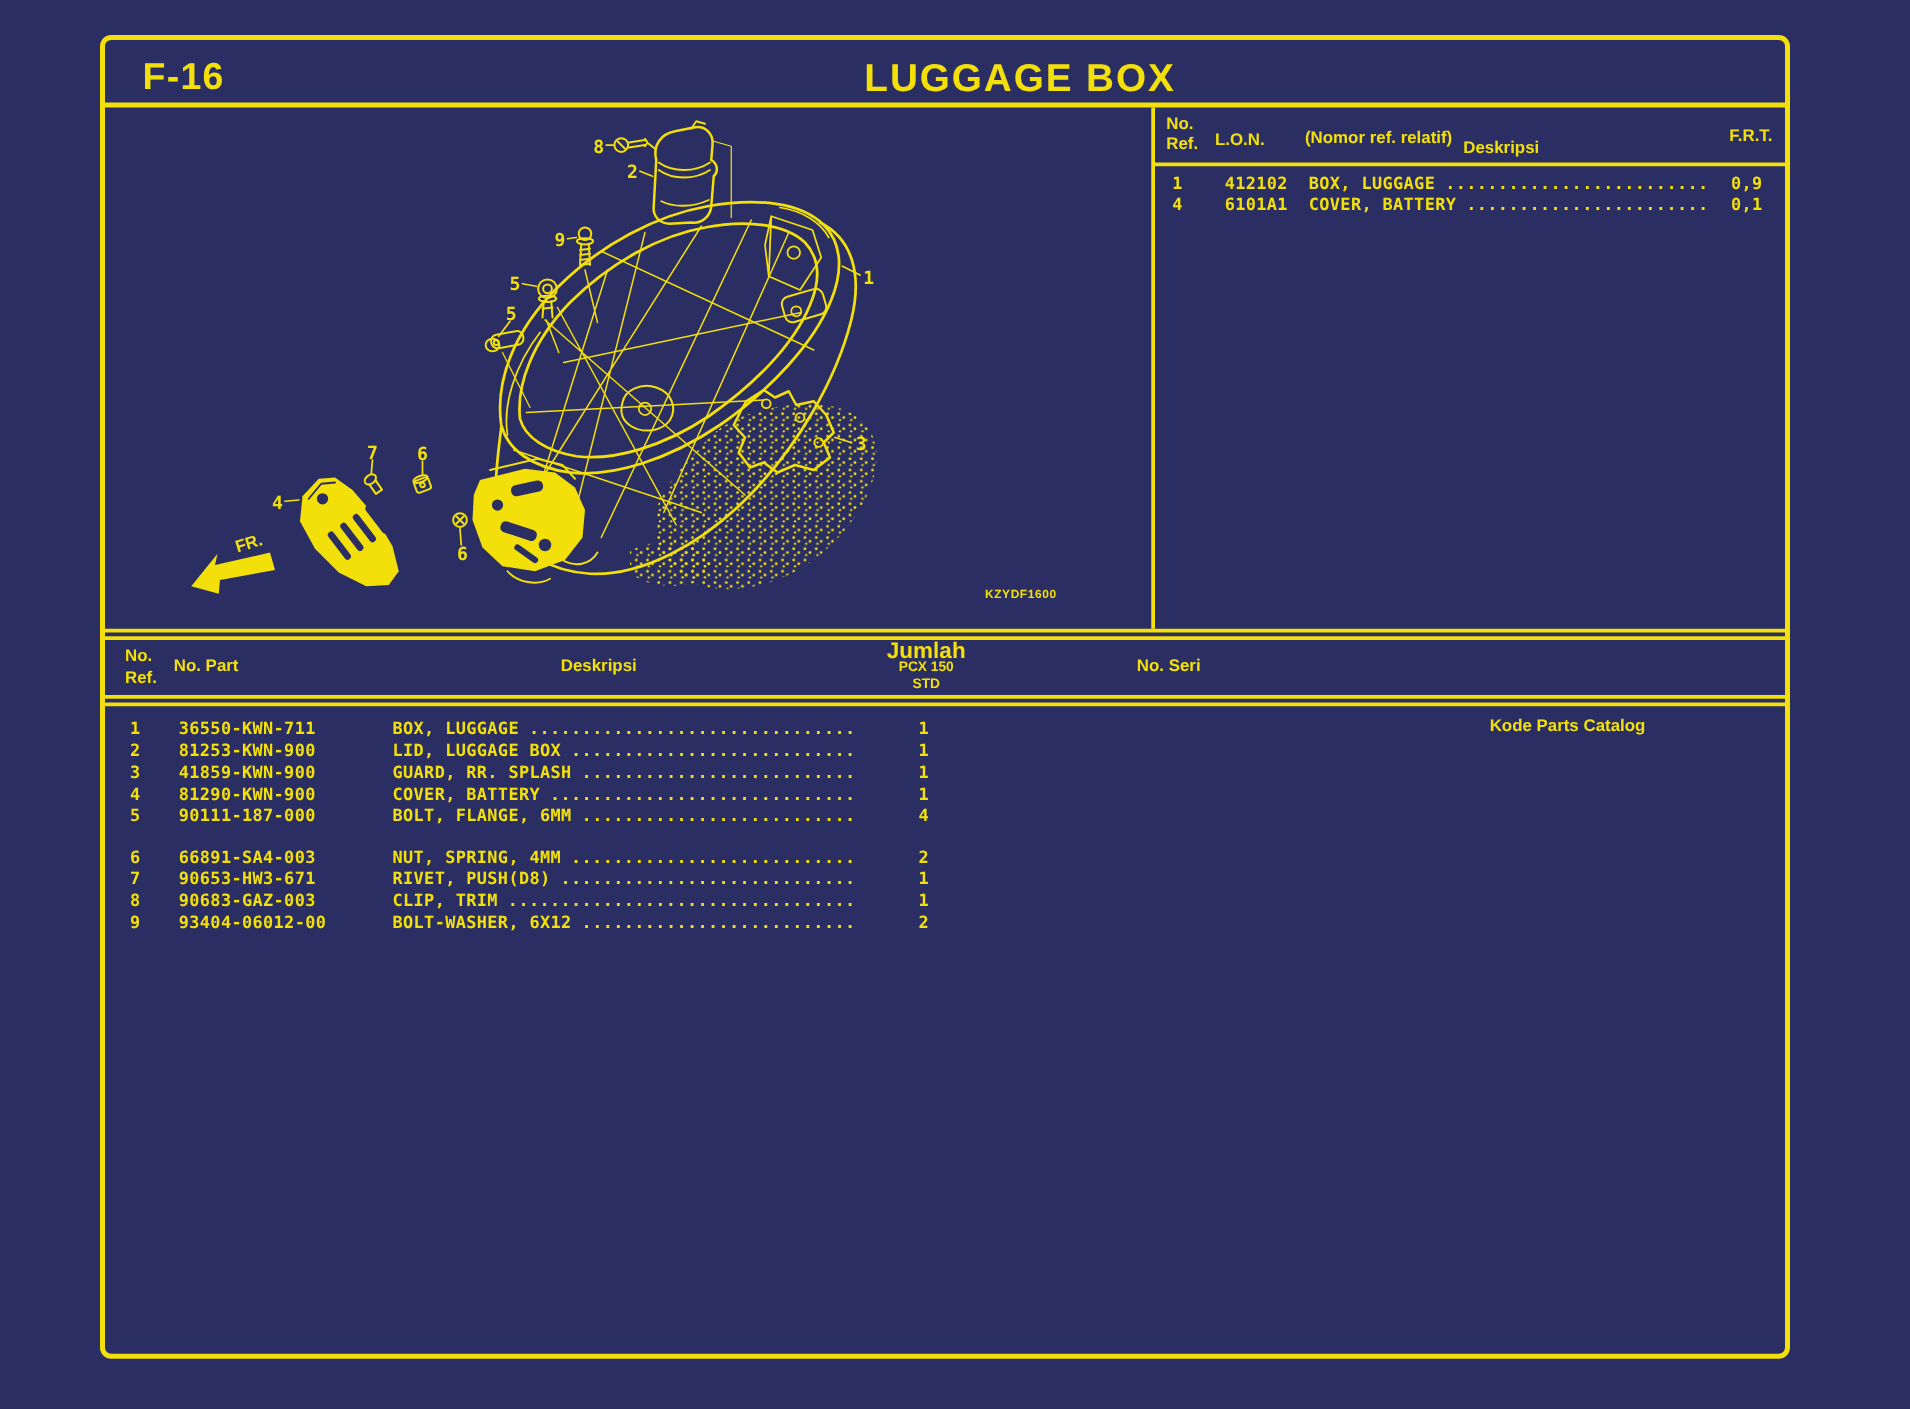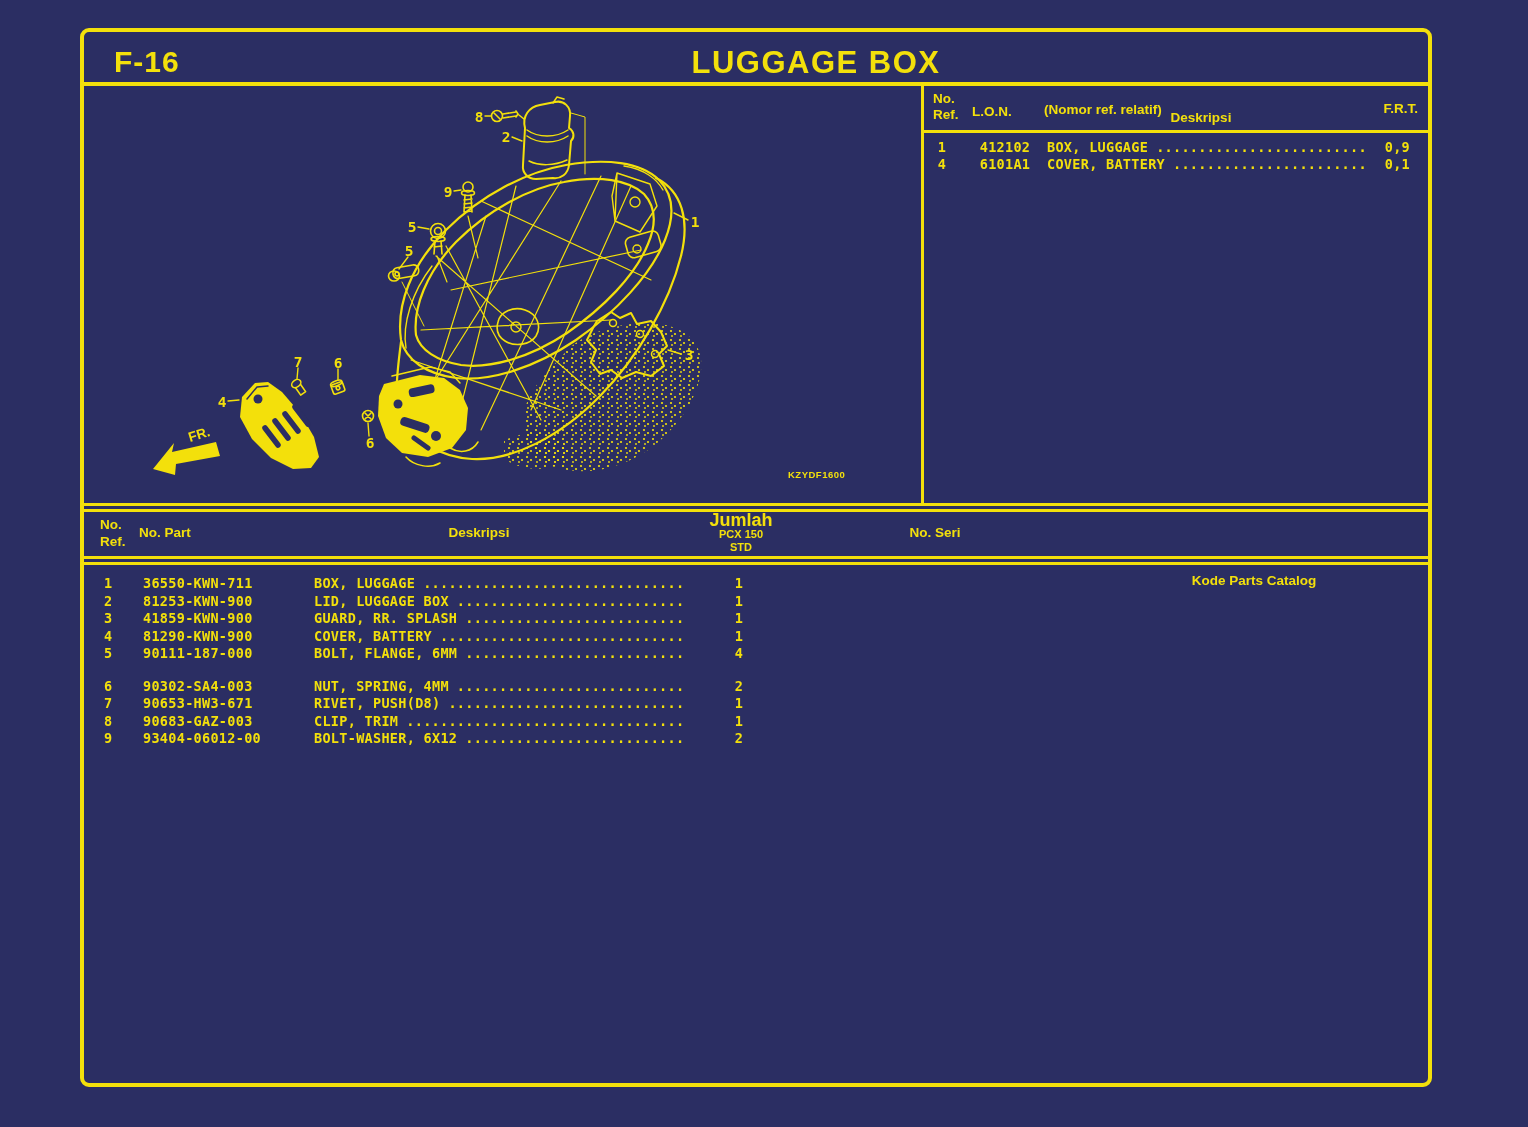--- a/index.html
+++ b/index.html
@@ -281,21 +281,21 @@
             <span class="c-ref">5</span>
             <span class="c-part">90111-187-000</span>
             <span class="c-desc"><span>BOLT, FLANGE, 6MM</span><span class="dots">..........................</span></span>
             <span class="c-qty">4</span>
           </div>
 
           <div class="row-gap"></div>
 
           <div class="p-row">
             <span class="c-ref">6</span>
-            <span class="c-part">90302-SA4-003</span>
+            <span class="c-part">66891-SA4-003</span>
             <span class="c-desc"><span>NUT, SPRING, 4MM</span><span class="dots">...........................</span></span>
             <span class="c-qty">2</span>
           </div>
           <div class="p-row">
             <span class="c-ref">7</span>
             <span class="c-part">90653-HW3-671</span>
             <span class="c-desc"><span>RIVET, PUSH(D8)</span><span class="dots">............................</span></span>
             <span class="c-qty">1</span>
           </div>
           <div class="p-row">

